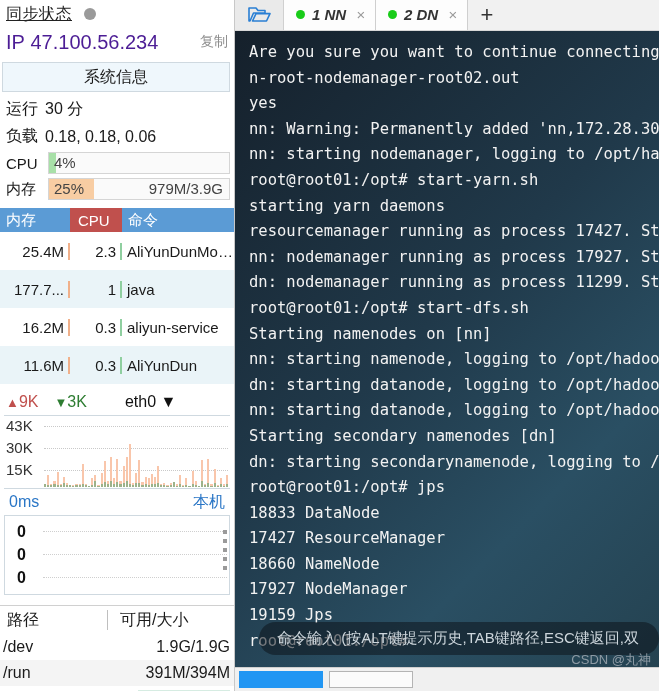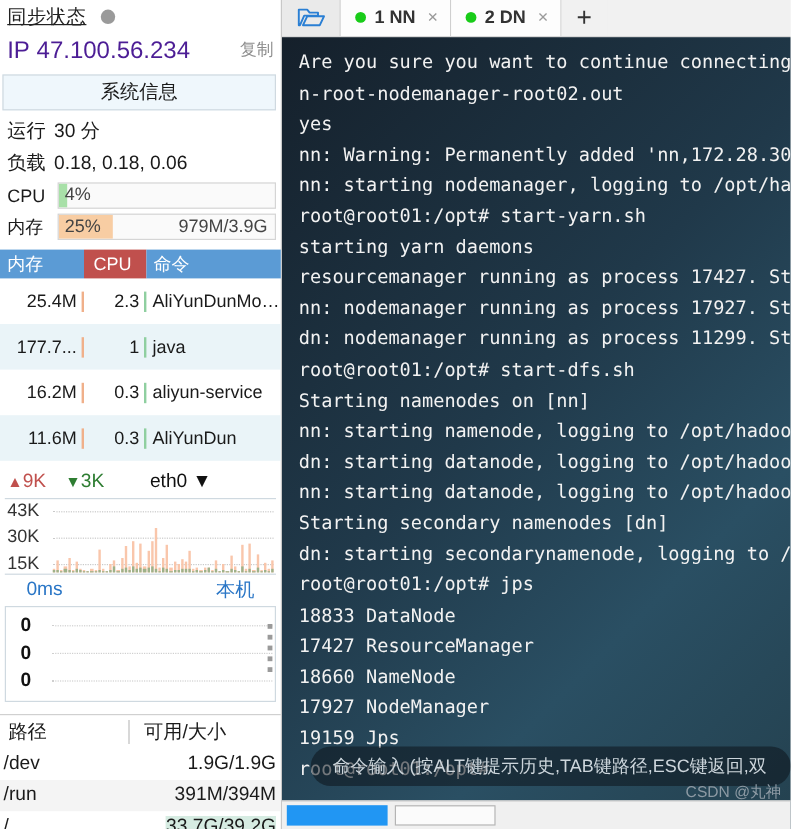--- a/index.html
+++ b/index.html
@@ -63,40 +63,40 @@
               overflow:hidden; text-overflow:ellipsis; }
 
   
   .netbar { display:flex; align-items:center; height:26px; padding:0 6px;
             font-size:16px; gap:16px; margin-top:5px; }
   .netbar .up { color:#c0504d; }
   .netbar .down { color:#2e7d32; }
   .netbar .iface { color:#111; margin-left:22px; }
   .arrow-up, .arrow-dn { font-size:13px; }
 
-  .netchart { position:relative; margin:0 4px 0 4px; height:64px;
+  .netchart { position:relative; margin:0 4px 0 4px; height:74px;
               border:1px solid #cfd9e0; border-left:none; border-right:none;
               background:#fff;text-decoration:underline; }
   .netchart .ylabels { position:absolute; left:2px; top:0; width:36px;
                        height:100%; font-size:15px; color:#333; }
   .netchart .ylabels span { position:absolute; left:0; }
   .netchart .plot { position:absolute; left:40px; right:2px; top:2px;
                     bottom:1px; }
   .netchart .grid { position:absolute; left:0; right:0; height:0;
     border-top:1px dotted #c9c9c9; }
   .bars { position:absolute; left:0; right:0; bottom:0; top:0;
           display:flex; align-items:flex-end; gap:1px; }
   .bars .b { flex:1 1 auto; position:relative; height:100%; }
   .bars .b i { position:absolute; bottom:0; left:0; right:0; display:block; }
   .bars .b .tx { background:#f9c6ab; }
   .bars .b .rx { background:#9db28a; }
 
   
   .pingbar { display:flex; justify-content:space-between; align-items:center;
-             height:26px; padding:0 22px; font-size:16px; }
+             height:26px; padding:0 9px; font-size:16px; }
   .pingbar .ms { color:#2a76c6; }
   .pingbar .host { color:#2a76c6; }
   .pingchart { position:relative; margin:0 4px; height:80px;
                border:1px solid #cfd9e0; background:#fff; }
   .pingchart .ylabels { position:absolute; left:6px; top:0; width:32px;
                         height:100%; font-size:16px; color:#111;
                         font-weight:bold; }
   .pingchart .ylabels span { position:absolute; left:6px; }
   .pingchart .plot { position:absolute; left:38px; right:2px; top:0;
                      bottom:0; }
@@ -126,21 +126,21 @@
            overflow:hidden; }
 
   .tabbar { height:31px; background:#f1f1f1; display:flex;
             align-items:flex-end; border-bottom:1px solid #d8d8d8; }
   .tabbar .folder { width:49px; height:31px; background:#eaeaea;
     border-right:1px solid #d0d0d0; display:flex; align-items:center;
     justify-content:center; }
   .tab { height:31px; display:flex; align-items:center; gap:7px;
          padding:0 10px 0 12px; background:#fdfdfd;
          border-right:1px solid #cfcfcf; font-size:15px; font-weight:bold;
-         color:#333; }
+         color:#333;font-style:italic; }
   .tab .greendot { width:9px; height:9px; border-radius:50%;
                    background:#19cc19; display:inline-block; }
   .tab .x { color:#9a9a9a; font-size:15px; font-weight:normal;
             margin-left:3px; }
   .tabplus { width:38px; height:31px; display:flex; align-items:center;
              justify-content:center; font-size:22px; color:#333;
              background:#f1f1f1; }
 
   .term { position:absolute; left:0; right:0; top:31px; bottom:0;
     background:linear-gradient(135deg,#15202b 0%,#20394a 45%,#2a4f63 72%,#24414f 100%);

